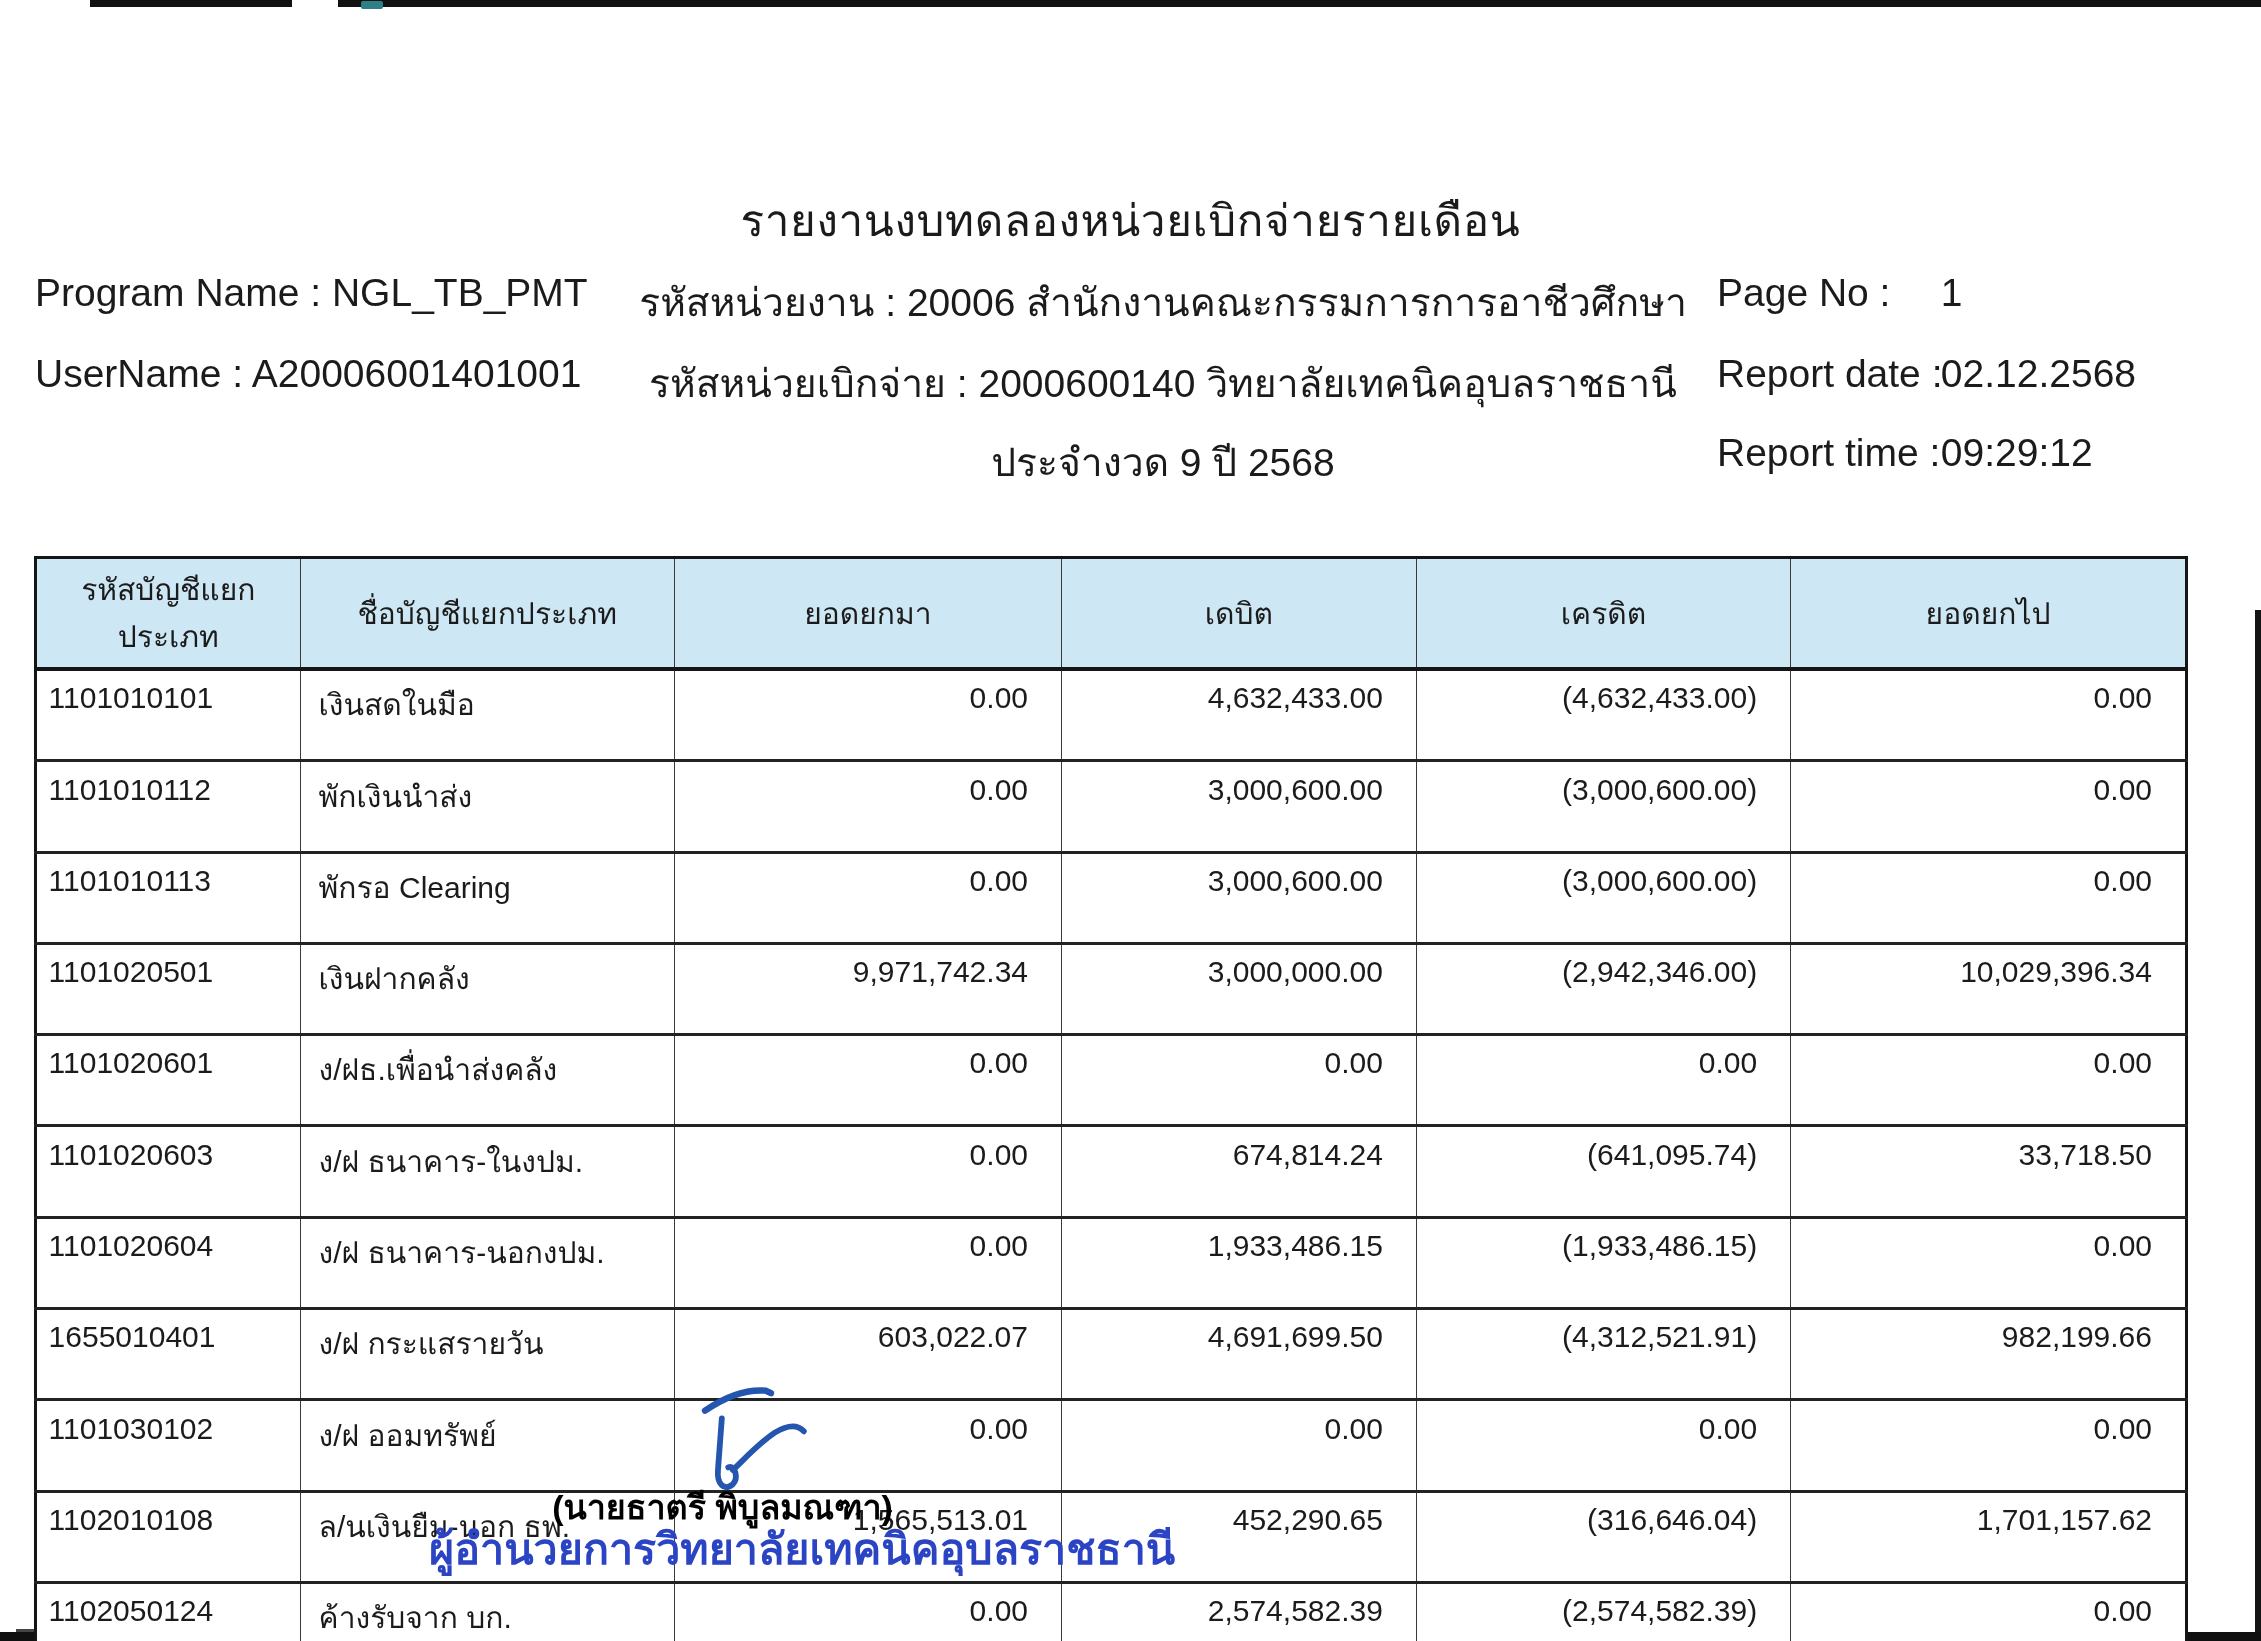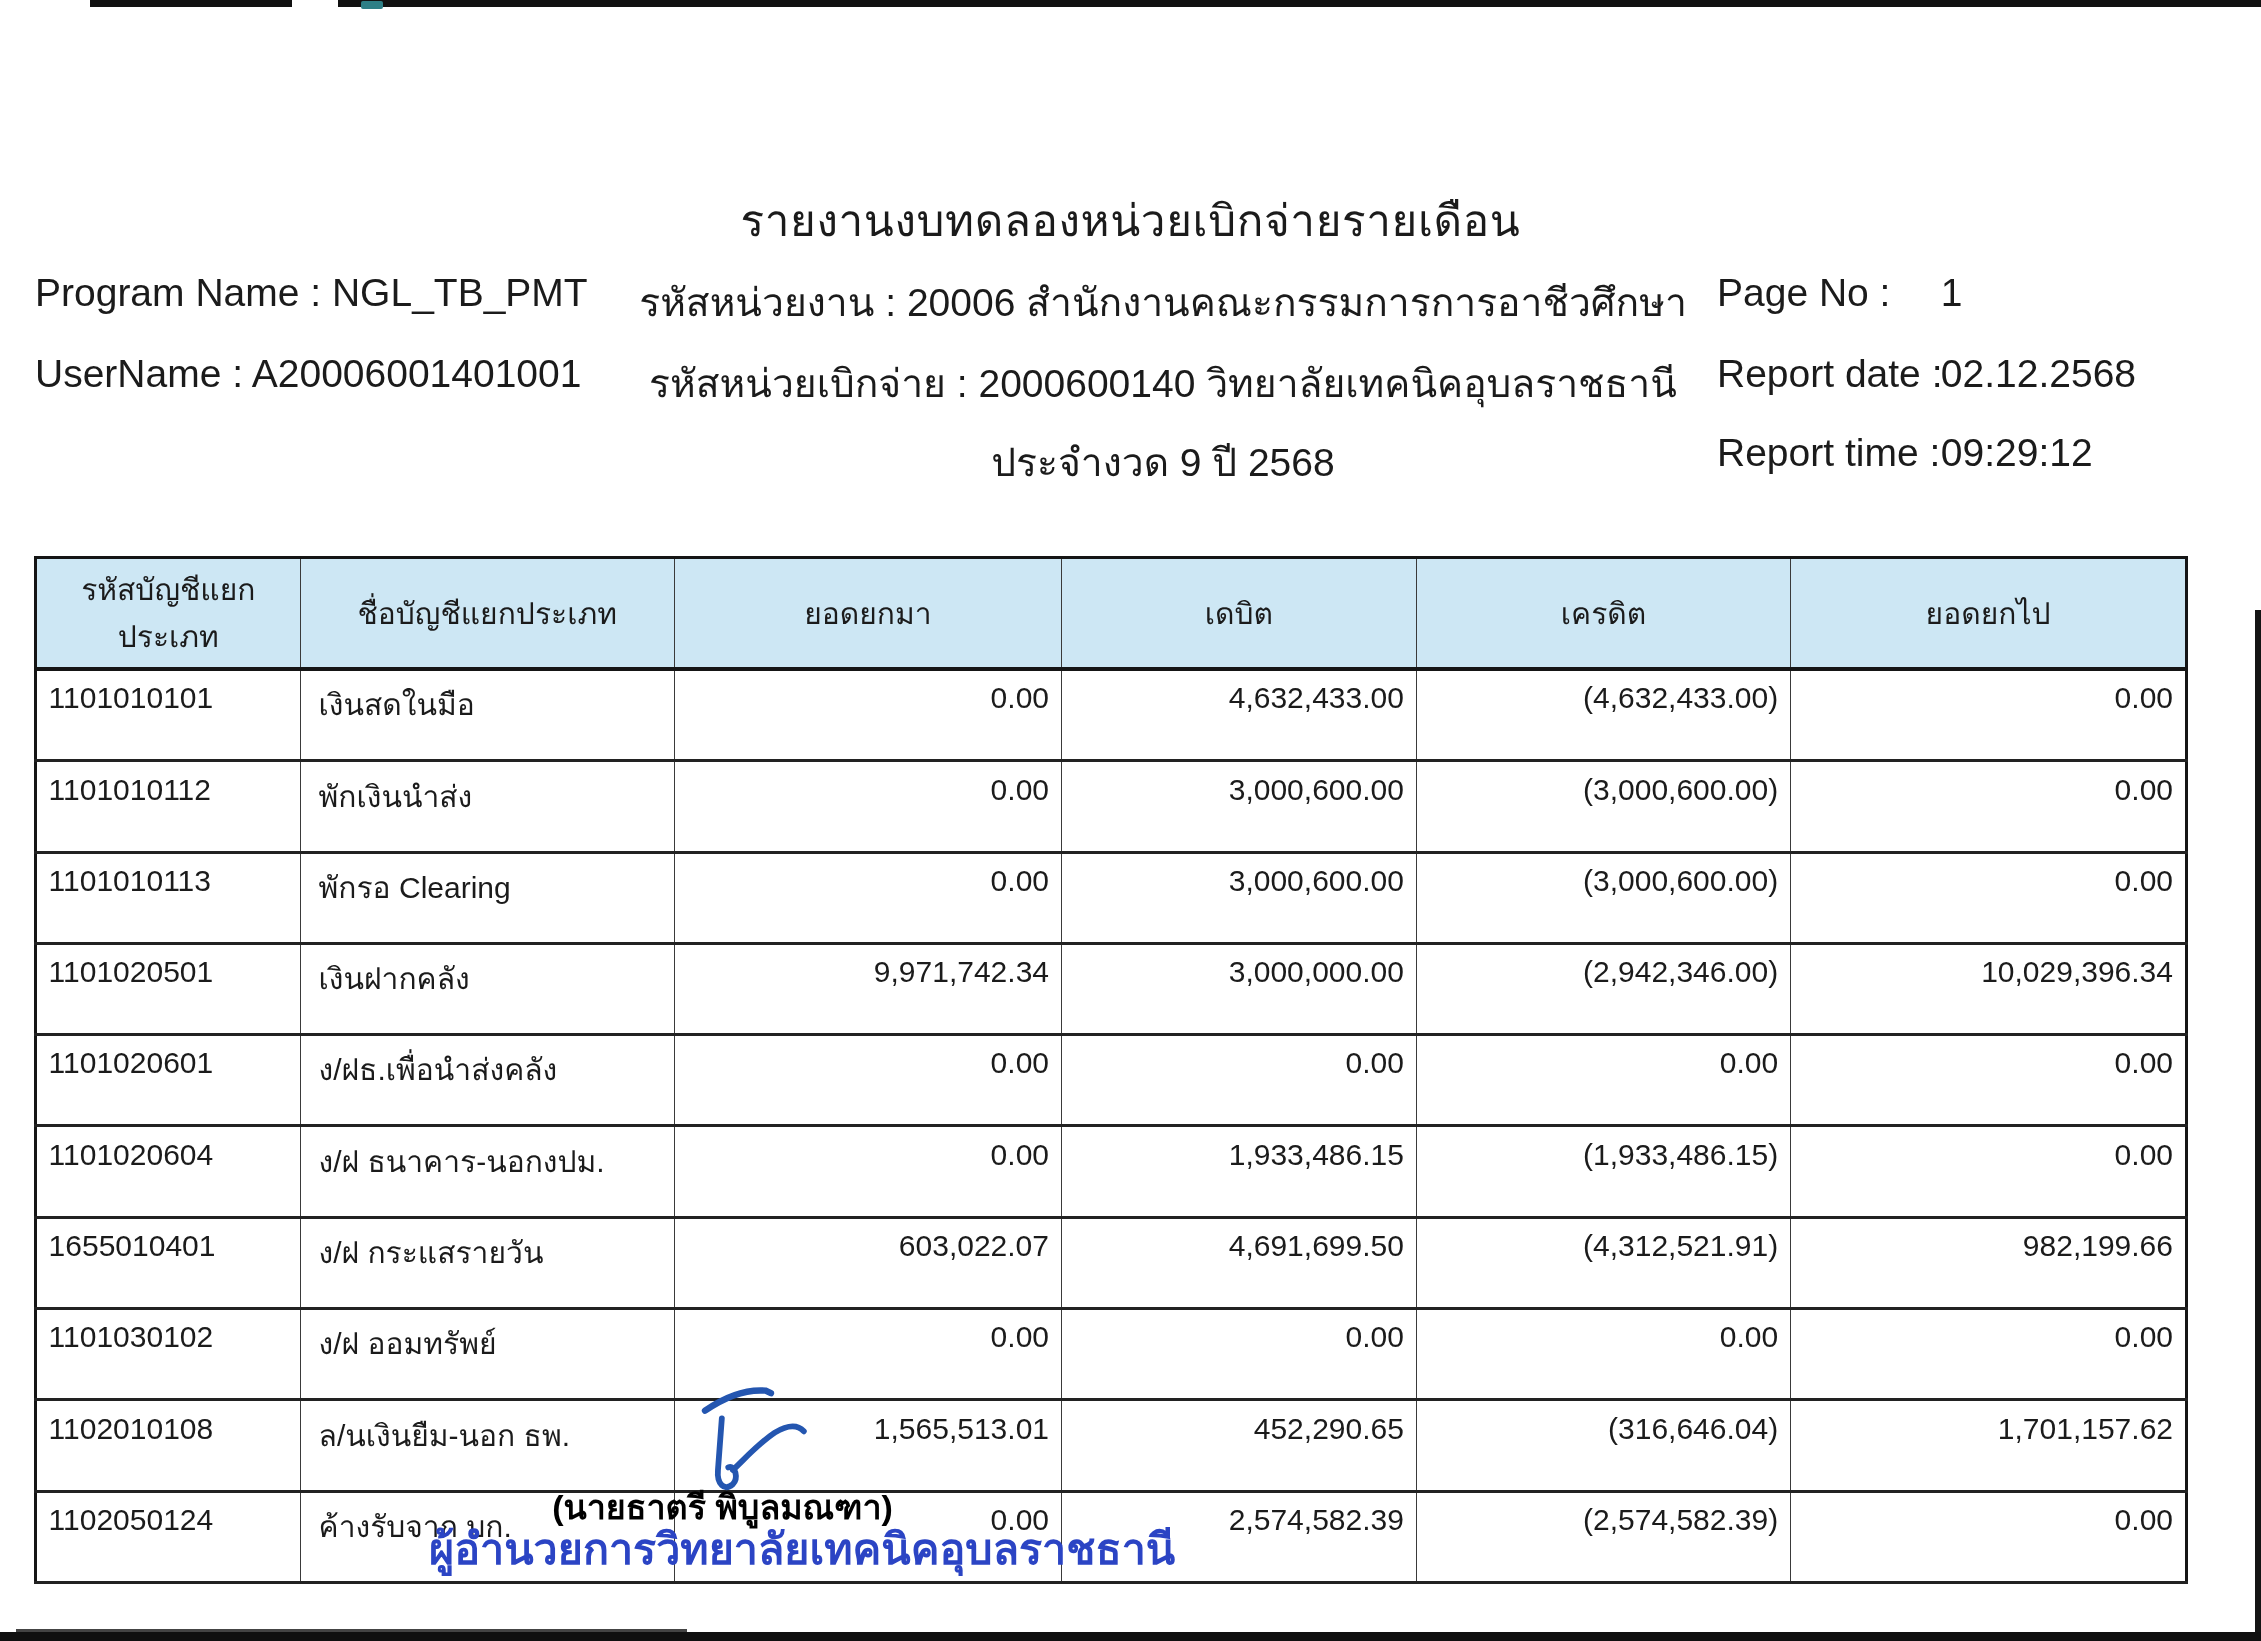--- a/index.html
+++ b/index.html
@@ -41,21 +41,21 @@
     font-size:30px;font-weight:normal;text-align:center;vertical-align:middle;
     border-bottom:4.5px solid #151515;
   }
   tbody td{
     height:77px;vertical-align:top;padding-top:10.3px;
     font-size:30px;background:#fff;
     border-bottom:3.2px solid #222;
   }
   td.code{text-align:left;padding-left:11.6px;}
   td.name{text-align:left;padding-left:18px;}
-  td.num{text-align:right;padding-right:12px;}
+  td.num{text-align:right;padding-right:33px;}
 
   
   .stamp-line1{
     position:absolute;left:490px;top:1480px;width:465px;
     text-align:center;font-size:34px;font-weight:bold;
     color:#000000;white-space:nowrap;z-index:5;
   }
   .stamp-line2{
     position:absolute;left:429px;top:1515px;width:542px;
     text-align:center;font-size:43px;font-weight:bold;
@@ -158,20 +158,28 @@
         </tr>
         <tr>
           <td class="code">1101020601</td>
           <td class="name">ง/ฝธ.เพื่อนำส่งคลัง</td>
           <td class="num">0.00</td>
           <td class="num">0.00</td>
           <td class="num">0.00</td>
           <td class="num">0.00</td>
         </tr>
         <tr>
+          <td class="code">1101020603</td>
+          <td class="name">ง/ฝ ธนาคาร-ในงปม.</td>
+          <td class="num">0.00</td>
+          <td class="num">674,814.24</td>
+          <td class="num">(641,095.74)</td>
+          <td class="num">33,718.50</td>
+        </tr>
+        <tr>
           <td class="code">1101020604</td>
           <td class="name">ง/ฝ ธนาคาร-นอกงปม.</td>
           <td class="num">0.00</td>
           <td class="num">1,933,486.15</td>
           <td class="num">(1,933,486.15)</td>
           <td class="num">0.00</td>
         </tr>
         <tr>
           <td class="code">1655010401</td>
           <td class="name">ง/ฝ กระแสรายวัน</td>

